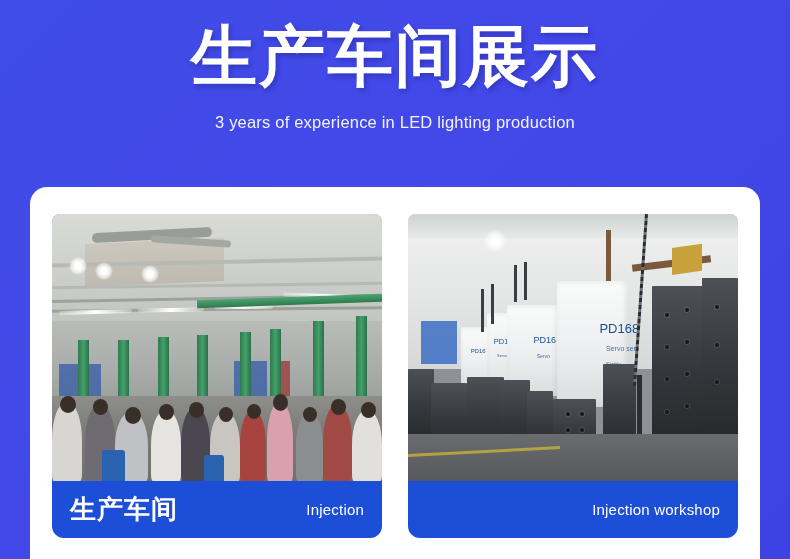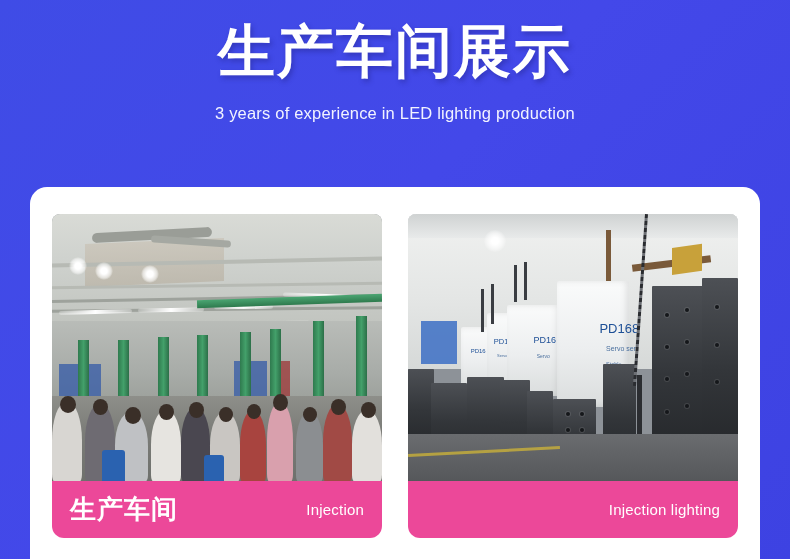--- a/index.html
+++ b/index.html
@@ -6,21 +6,21 @@
   html,body { width:790px; height:559px; overflow:hidden; }
   body {
     font-family:"Liberation Sans", sans-serif;
     background:linear-gradient(135deg,#3f4ce6 0%,#4348e9 45%,#3d42e2 100%);
     position:relative;
   }
 
   
   .header { width:100%; padding-top:22px; text-align:center; }
   .page-title {
-    font-size:57px; font-weight:bold; color:#ffffff;
+    font-size:66px; font-weight:bold; color:#ffffff;
     letter-spacing:2px; line-height:1.05;
     text-shadow:2px 3px 5px rgba(30,30,120,0.38);
   }
   .page-subtitle {
     margin-top:22px; font-size:16.5px; color:#f2f3ff;
     font-weight:300; letter-spacing:0.2px;
   }
 
   
   .panel {
@@ -86,21 +86,21 @@
       180deg,#2a2c30 0 4px,#6c6f74 4px 7px); }
   .inj-beam { position:absolute; background:#7a5a3a; }
   .inj-yellow { position:absolute; background:#c8a13a; }
   .inj-blue { position:absolute; background:#3c6fc4; opacity:.85; }
   .inj-floor { position:absolute; left:0; top:82%; width:100%; height:18%;
     background:linear-gradient(180deg,#6a6c6f,#55575a); }
   .inj-yline { position:absolute; height:3px; background:#c9b03a; opacity:.8; }
 
   
   .label-bar {
-    width:330px; height:57px; background:#ec4899;
+    width:330px; height:57px; background:#1d4ed8;
     border-radius:0 0 12px 12px;
     display:flex; align-items:center;
     padding:0 18px; position:relative; margin-top:-1px;
   }
   .label-cn {
     font-size:26px; font-weight:bold; color:#ffffff; letter-spacing:1px;
   }
   .label-en {
     font-size:15px; color:#ffffff; font-weight:400;
     margin-left:auto; letter-spacing:0.2px;
@@ -240,18 +240,18 @@
           <div class="inj-hole" style="left:93%;top:62%;"></div>
 
           <div class="inj-chain" style="left:70%;top:0;height:64%;transform:rotate(4deg);"></div>
           <div class="inj-chain" style="left:69.5%;top:60%;height:34%;width:5px;background:#2b2d31;"></div>
 
           <div class="inj-floor"></div>
           <div class="inj-yline" style="left:0;top:88%;width:46%;transform:rotate(-3deg);"></div>
         </div>
       </div>
       <div class="label-bar">
-        <span class="label-en">Injection lighting</span>
+        <span class="label-en">Injection workshop</span>
       </div>
     </div>
 
   </div>
 </div>
 
 </body></html>

